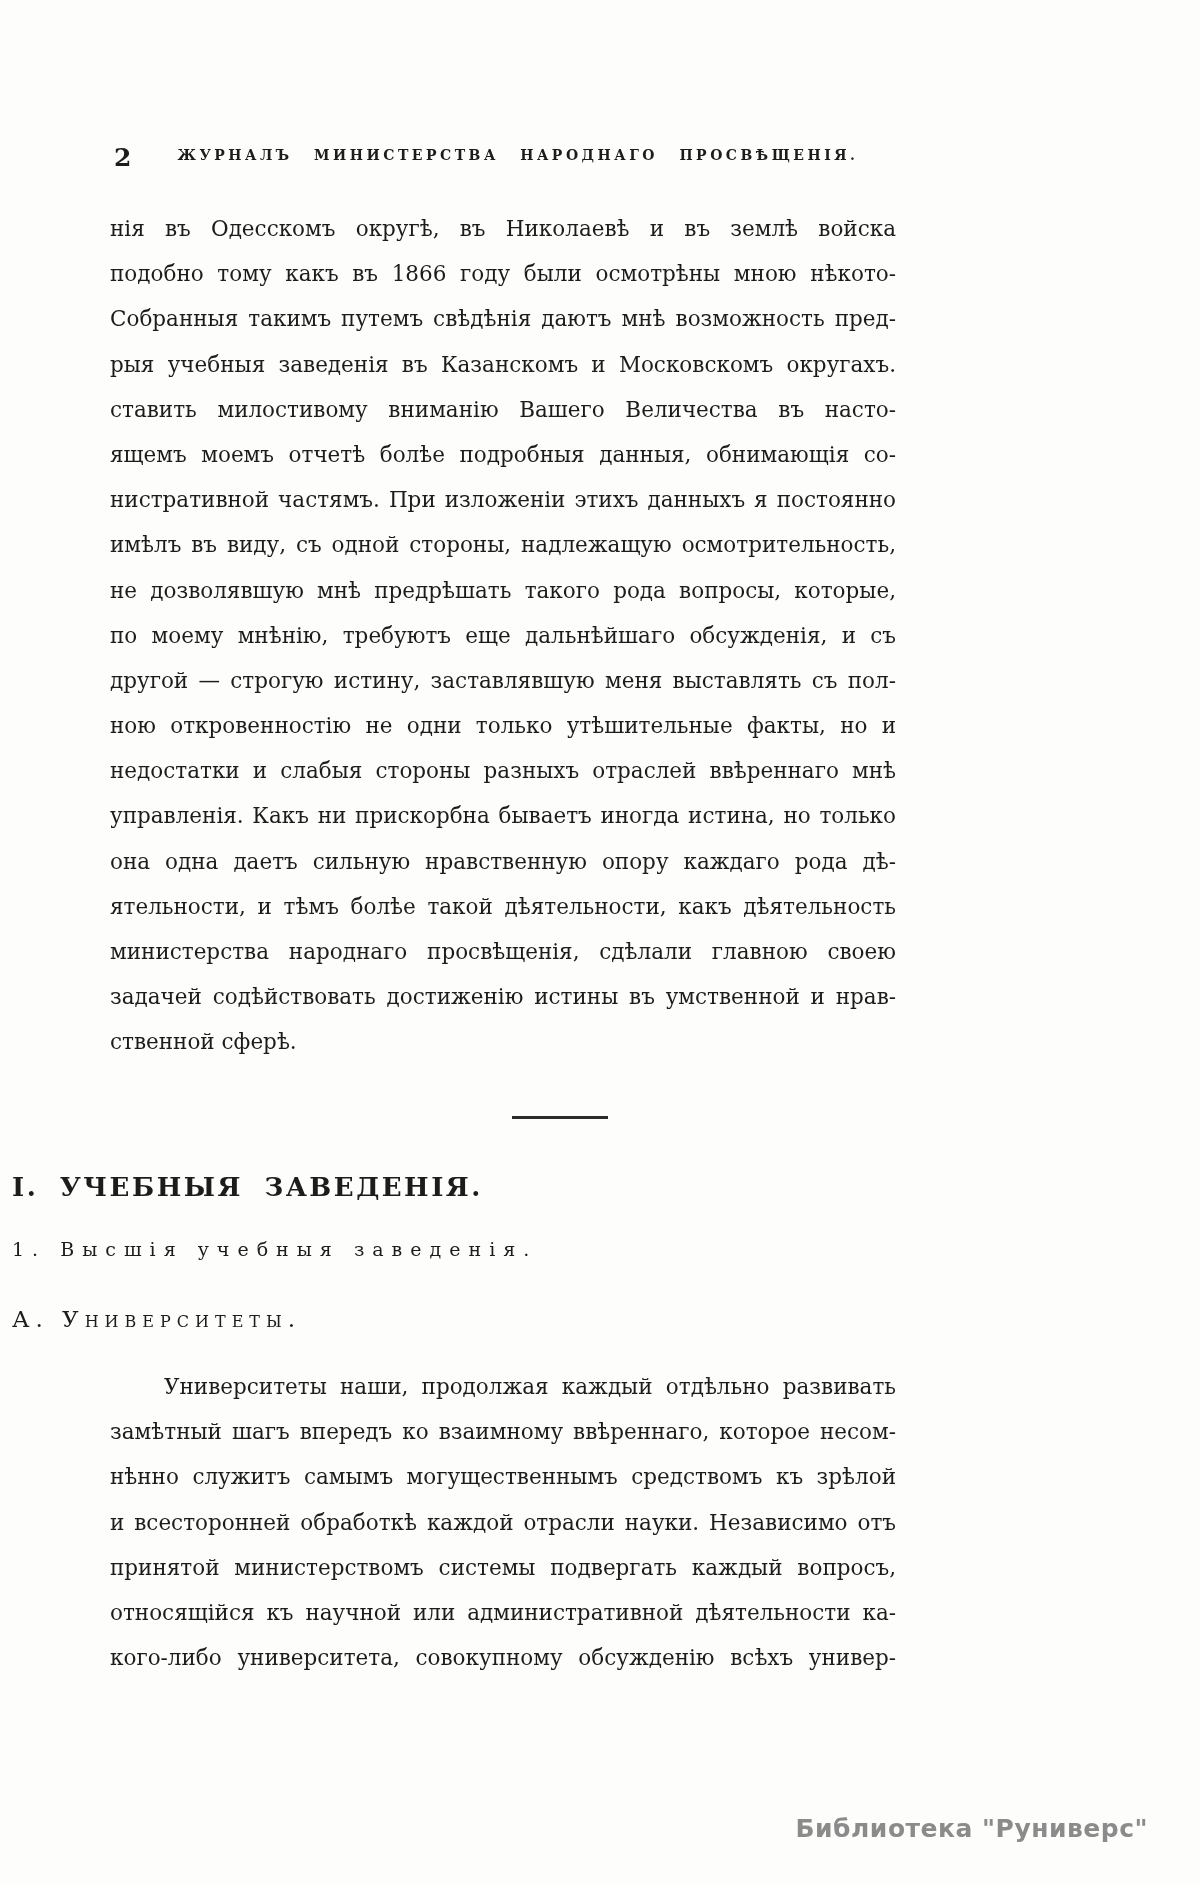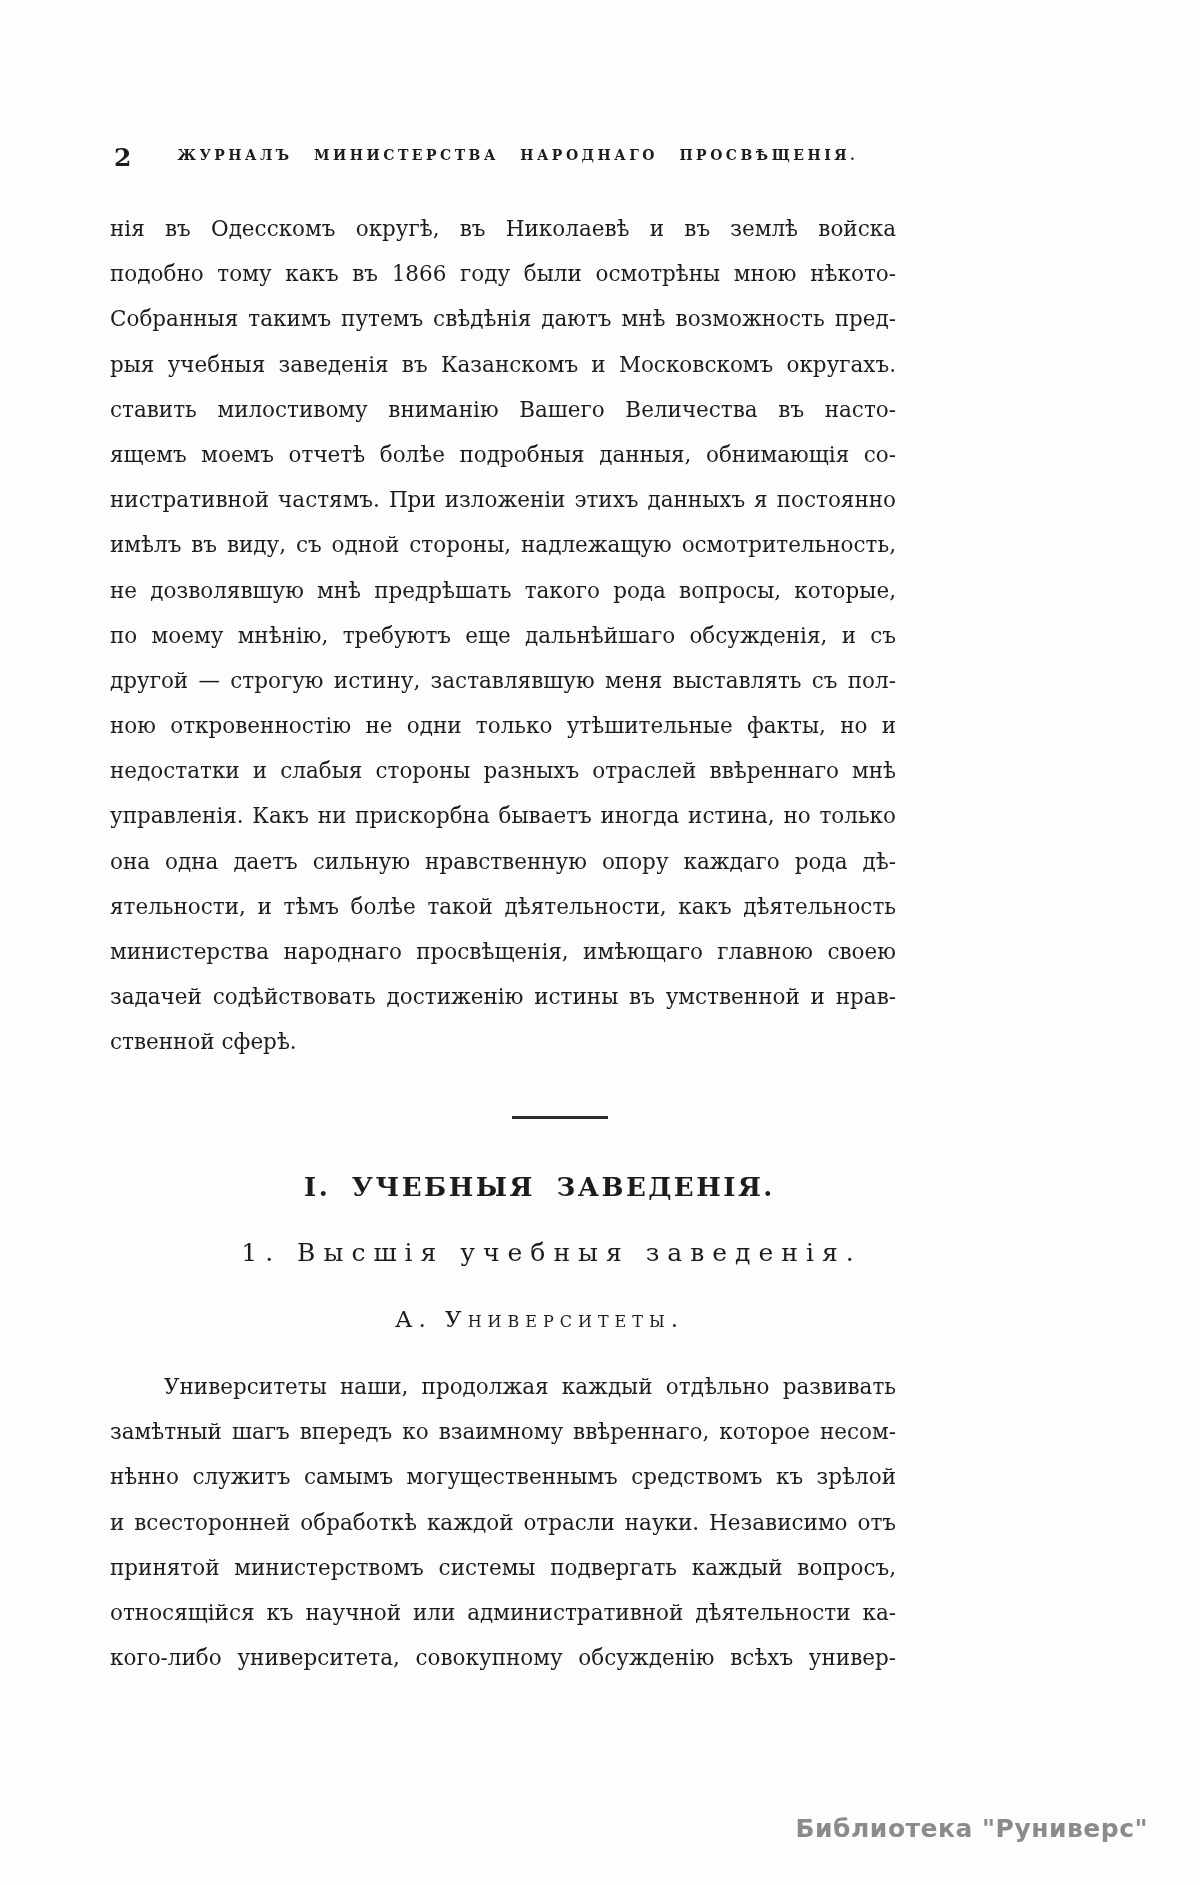--- a/index.html
+++ b/index.html
@@ -44,41 +44,40 @@
   .para1 { top: 206px; }
   .para1 .lastline {
     height: 45.2px;
     font-size: 21.5px;
     text-align: left;
   }
   .para2 { top: 1364px; }
   .para2 .tline:first-child { padding-left: 54px; }
 
   
-  .center-wide { left: 4px; width: 1071px; text-align: center; }
+  .center-wide { left: 12px; width: 1071px; }
   .rule {
     position: absolute;
     top: 1116px; left: 50%;
     width: 96px; height: 3px;
     background: #2b2b2b;
     transform: translateX(calc(-50% - 40px));
   }
   .h1 {
     top: 1172px;
     font-size: 26px;
     font-weight: bold;
     letter-spacing: 2.5px;
     word-spacing: 10px;
   }
   .h2 {
     top: 1238px;
-    font-size: 25px;
+    font-size: 19px;
     font-weight: 500;
     letter-spacing: 8px;
-    margin-left: 12px;
   }
   .h3 {
     top: 1306px;
     font-size: 23px;
     font-weight: 500;
     letter-spacing: 6px;
     font-variant-caps: small-caps;
   }
 
   
@@ -110,21 +109,21 @@
       <div class="tline">нистративной частямъ. При изложеніи этихъ данныхъ я постоянно</div>
       <div class="tline">имѣлъ въ виду, съ одной стороны, надлежащую осмотрительность,</div>
       <div class="tline">не дозволявшую мнѣ предрѣшать такого рода вопросы, которые,</div>
       <div class="tline">по моему мнѣнію, требуютъ еще дальнѣйшаго обсужденія, и съ</div>
       <div class="tline">другой — строгую истину, заставлявшую меня выставлять съ пол-</div>
       <div class="tline">ною откровенностію не одни только утѣшительные факты, но и</div>
       <div class="tline">недостатки и слабыя стороны разныхъ отраслей ввѣреннаго мнѣ</div>
       <div class="tline">управленія. Какъ ни прискорбна бываетъ иногда истина, но только</div>
       <div class="tline">она одна даетъ сильную нравственную опору каждаго рода дѣ-</div>
       <div class="tline">ятельности, и тѣмъ болѣе такой дѣятельности, какъ дѣятельность</div>
-      <div class="tline">министерства народнаго просвѣщенія, имѣющаго главною своею</div>
+      <div class="tline">министерства народнаго просвѣщенія, сдѣлали главною своею</div>
       <div class="tline">задачей содѣйствовать достиженію истины въ умственной и нрав-</div>
     </div>
   <div class="lastline">ственной сферѣ.</div>
 </div>
 
 <div class="rule"></div>
 
 <div class="abs center-wide h1">I. УЧЕБНЫЯ ЗАВЕДЕНІЯ.</div>
 <div class="abs center-wide h2">1. Высшія учебныя заведенія.</div>
 <div class="abs center-wide h3">А. Университеты.</div>

